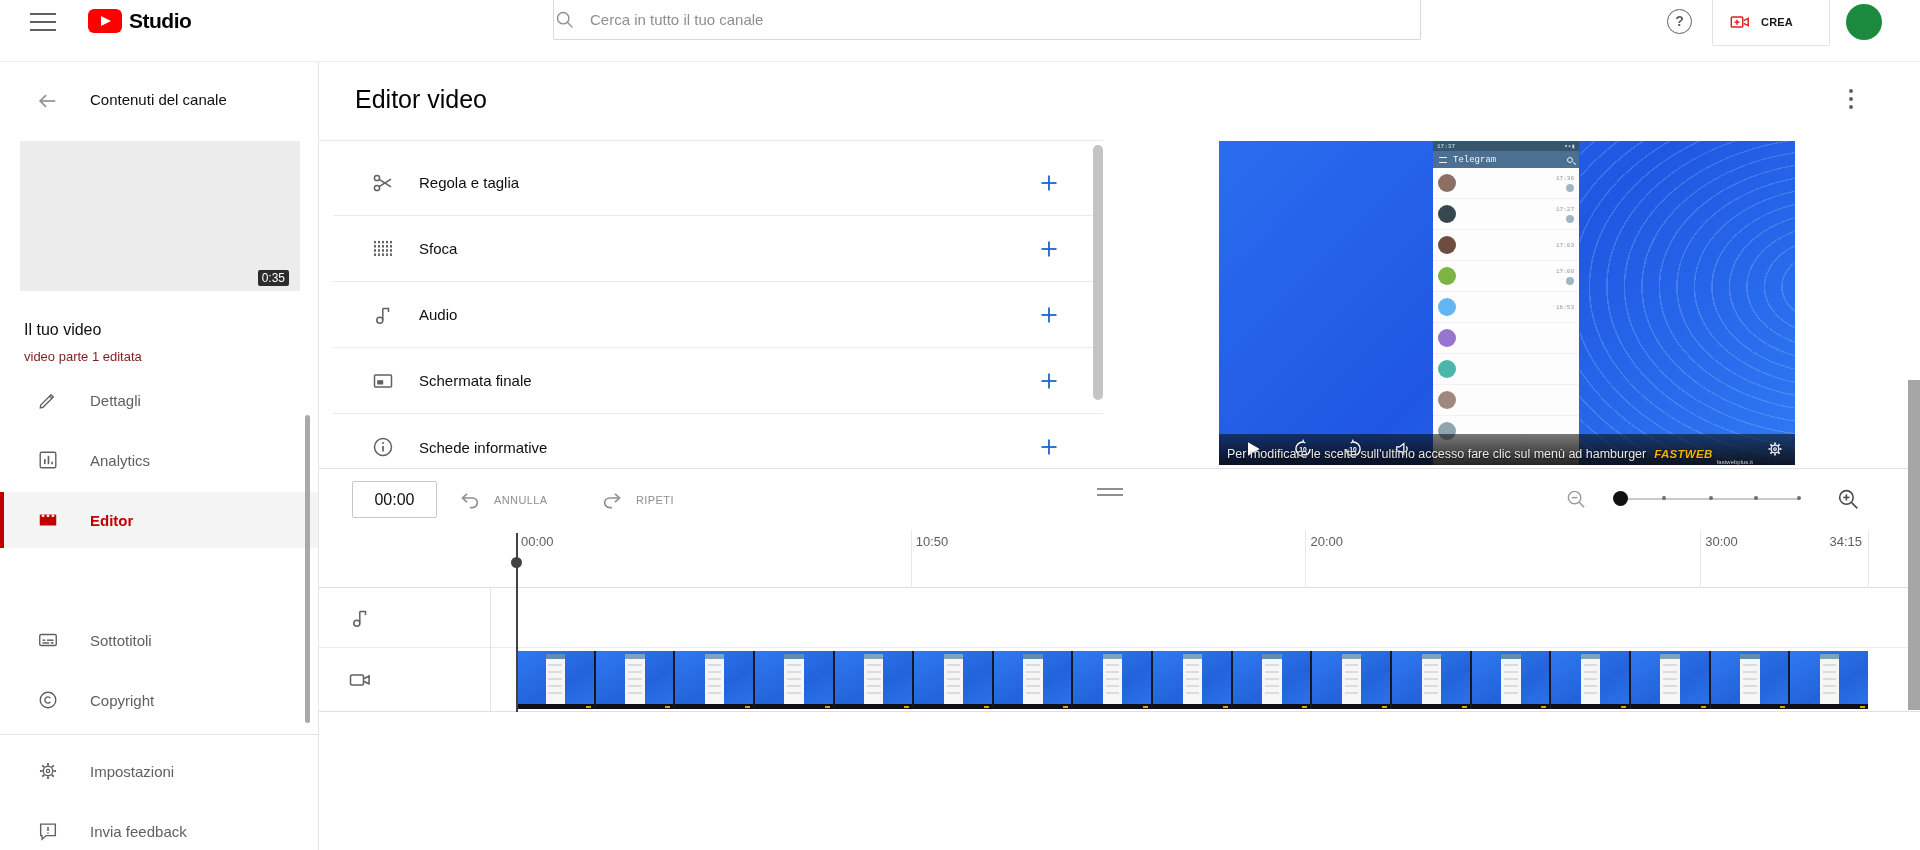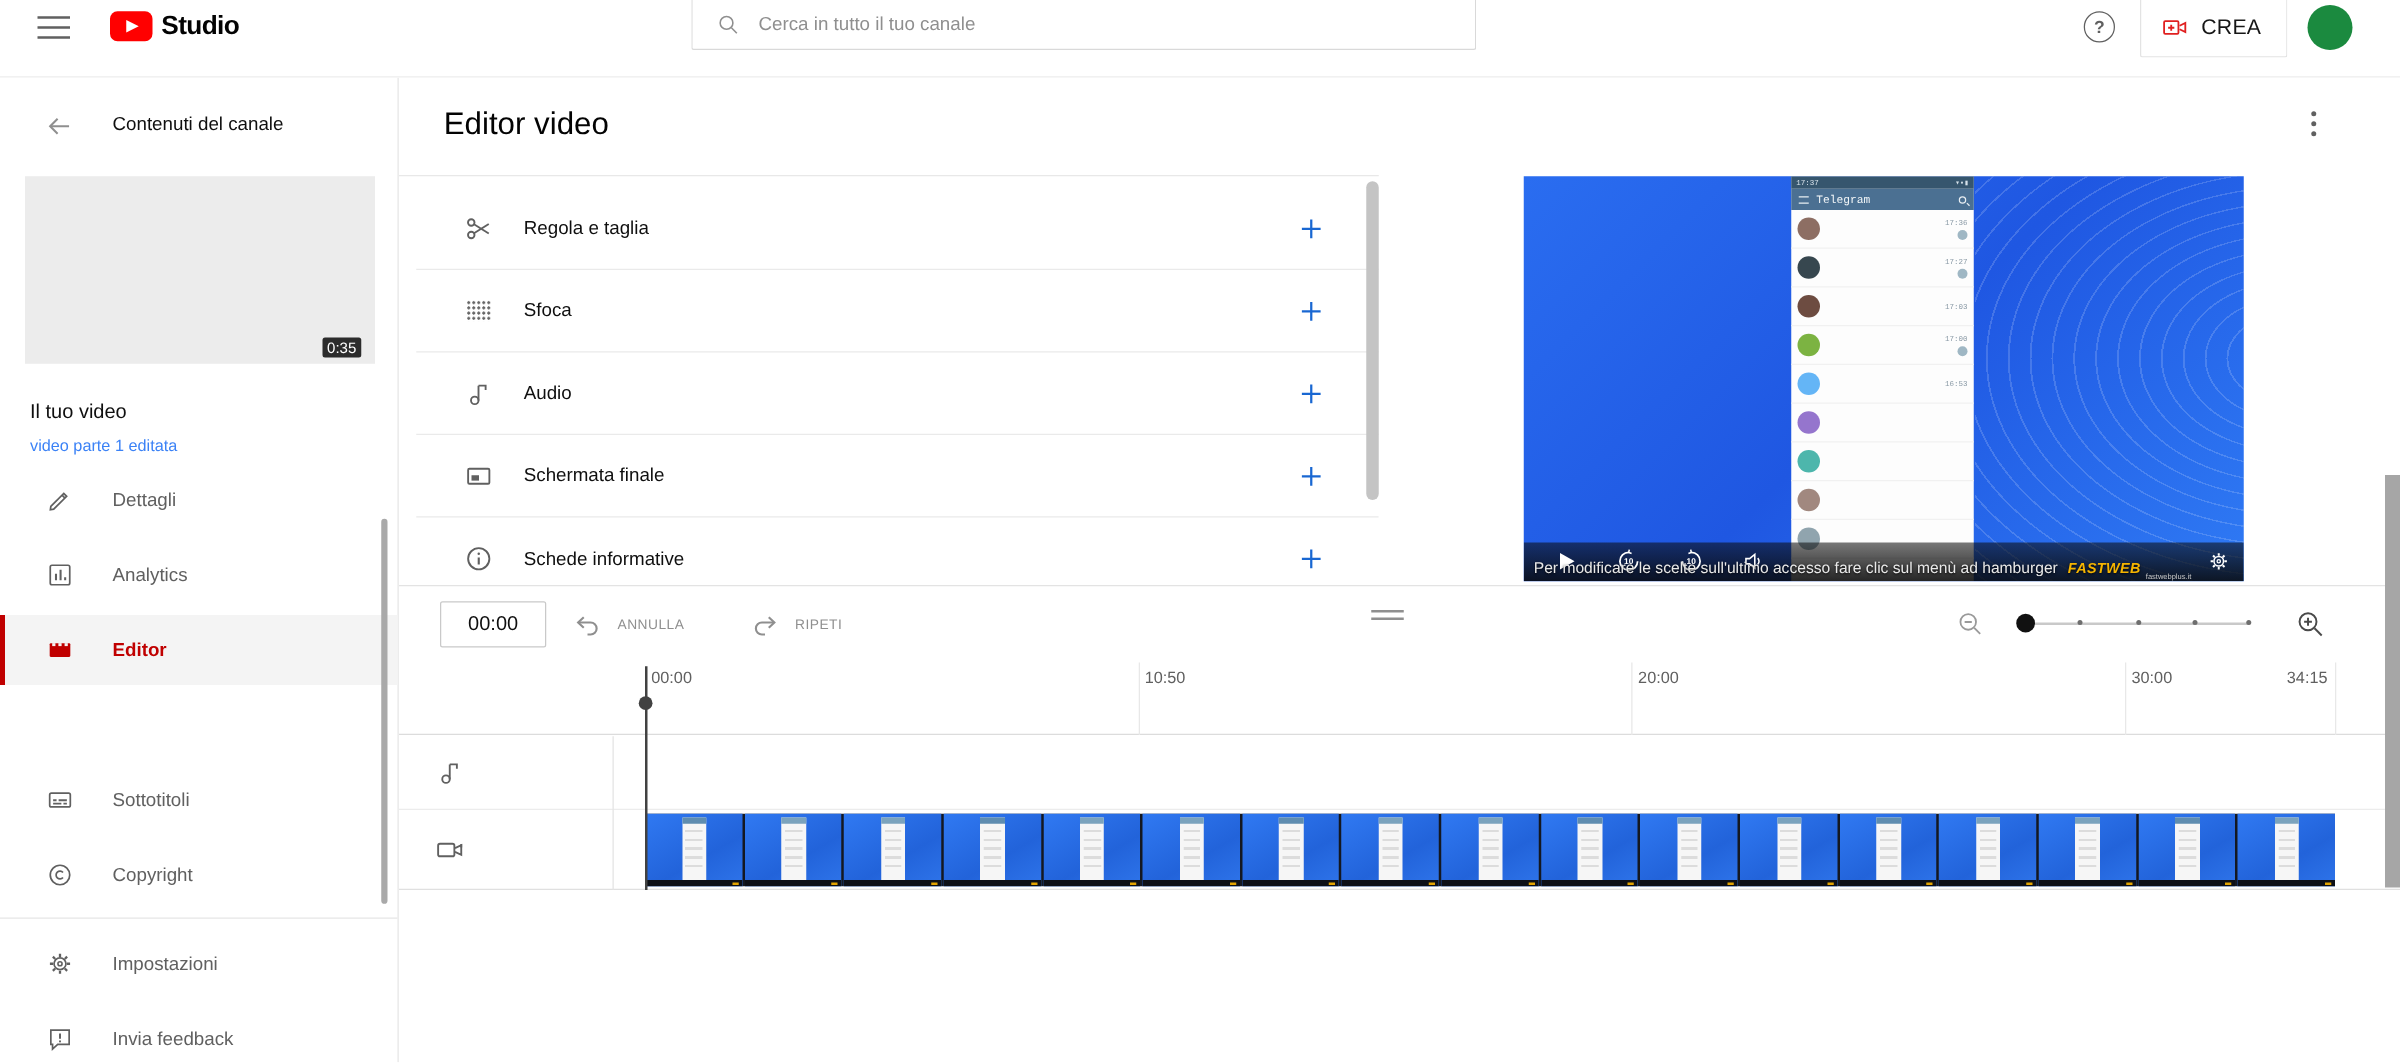--- a/index.html
+++ b/index.html
@@ -11,46 +11,46 @@
   
   .topbar { position:absolute; left:0; top:0; width:1920px; height:62px; background:#fff;
             border-bottom:1px solid #ededed; z-index:30; }
   .burger { position:absolute; left:30px; top:13px; width:26px; height:18px; cursor:pointer; }
   .burger span { position:absolute; left:0; width:26px; height:2px; background:#606060; }
   .logo { position:absolute; left:88px; top:9px; display:flex; align-items:center; gap:7px; }
   .logo-play { width:34px; height:24px; background:#ff0000; border-radius:6px; position:relative; }
   .logo-play:after { content:""; position:absolute; left:13px; top:6.5px; border-left:10px solid #fff;
                      border-top:5.5px solid transparent; border-bottom:5.5px solid transparent; }
   .logo-text { font-size:21px; font-weight:700; letter-spacing:-0.5px; color:#030303; }
-  .search { position:absolute; left:553px; top:-1px; width:628px; height:41px; background:#fff;
+  .search { position:absolute; left:553px; top:-1px; width:868px; height:41px; background:#fff;
             border:1px solid #d9d9d9; border-top:none; border-radius:0 0 2px 2px;
-            display:flex; align-items:center; padding-left:19px; }
+            display:flex; align-items:center; }
   .search input { border:none; outline:none; font-family:inherit; font-size:15px; color:#0f0f0f;
                   width:640px; margin-left:15px; background:transparent; }
   .search input::placeholder { color:#8f8f8f; }
   .helpbtn { position:absolute; left:1667px; top:9px; width:25px; height:25px; border:1.6px solid #606060;
              border-radius:50%; color:#606060; font-size:14px; font-weight:700; text-align:center;
              line-height:22px; cursor:pointer; }
   .crea { position:absolute; left:1712px; top:-1px; width:118px; height:47px; border:1px solid #e3e3e3;
           border-top:none; border-radius:0 0 2px 2px; display:flex; align-items:center; gap:9px;
           padding-left:15px; cursor:pointer; background:#fff; }
-  .crea-label { font-size:17px; font-weight:400; letter-spacing:0.2px; color:#161616; }
+  .crea-label { font-size:11px; font-weight:700; letter-spacing:0.2px; color:#161616; }
   .avatar { position:absolute; left:1846px; top:4px; width:36px; height:36px; border-radius:50%;
             background:#1b8a3f; cursor:pointer; }
 
   
   .sidebar { position:absolute; left:0; top:62px; width:319px; height:788px; background:#fff;
              border-right:1px solid #e6e6e6; z-index:20; }
   .side-back { position:absolute; left:36px; top:28px; width:22px; height:22px; cursor:pointer; }
   .side-back-label { position:absolute; left:90px; top:29px; font-size:15px; font-weight:500; color:#0f0f0f; }
   .thumb { position:absolute; left:20px; top:79px; width:280px; height:150px; background:#ececec; }
   .thumb-badge { position:absolute; right:11px; bottom:5px; background:rgba(23,23,23,0.9); color:#fff;
                  font-size:12px; font-weight:500; padding:1px 4px; border-radius:2px; }
   .vtitle { position:absolute; left:24px; top:259px; font-size:16px; font-weight:500; color:#0f0f0f;text-align:center; }
-  .vsub { position:absolute; left:24px; top:287px; font-size:13px; color:#3b82f6; }
+  .vsub { position:absolute; left:24px; top:287px; font-size:13px; color:#7f1d1d; }
   .side-item { position:absolute; left:0; width:318px; height:56px; display:flex; align-items:center;
                cursor:pointer;text-align:center; }
   .side-item .si-icon { position:absolute; left:37px; top:17px; width:22px; height:22px; }
   .side-item .si-label { position:absolute; left:90px; font-size:15px; color:#606060; }
   .side-item.selected { background:#f4f4f4; }
   .side-item.selected:before { content:""; position:absolute; left:0; top:0; width:4px; height:56px; background:#c00000; }
   .side-item.selected .si-label { color:#c00000; font-weight:700; }
   .side-divider { position:absolute; left:0; top:672px; width:318px; height:1px; background:#e6e6e6; }
   .side-scroll { position:absolute; left:305px; top:353px; width:5px; height:308px; background:#a9a9a9; border-radius:3px; }
 

